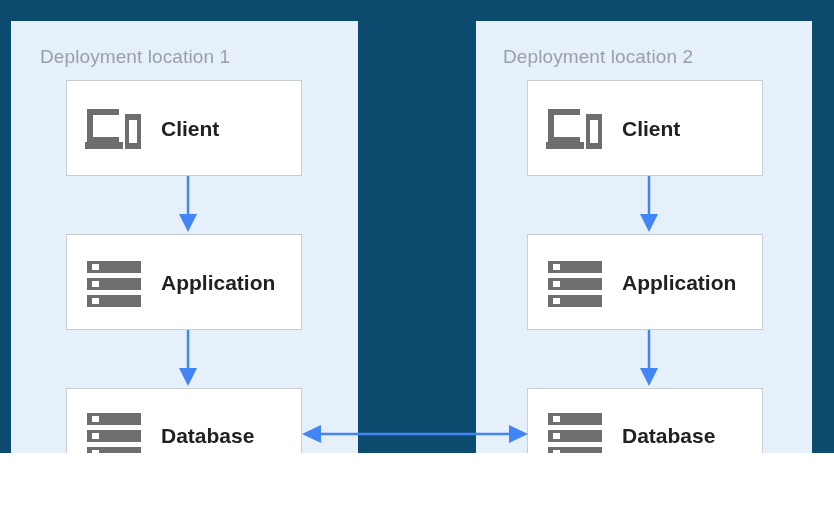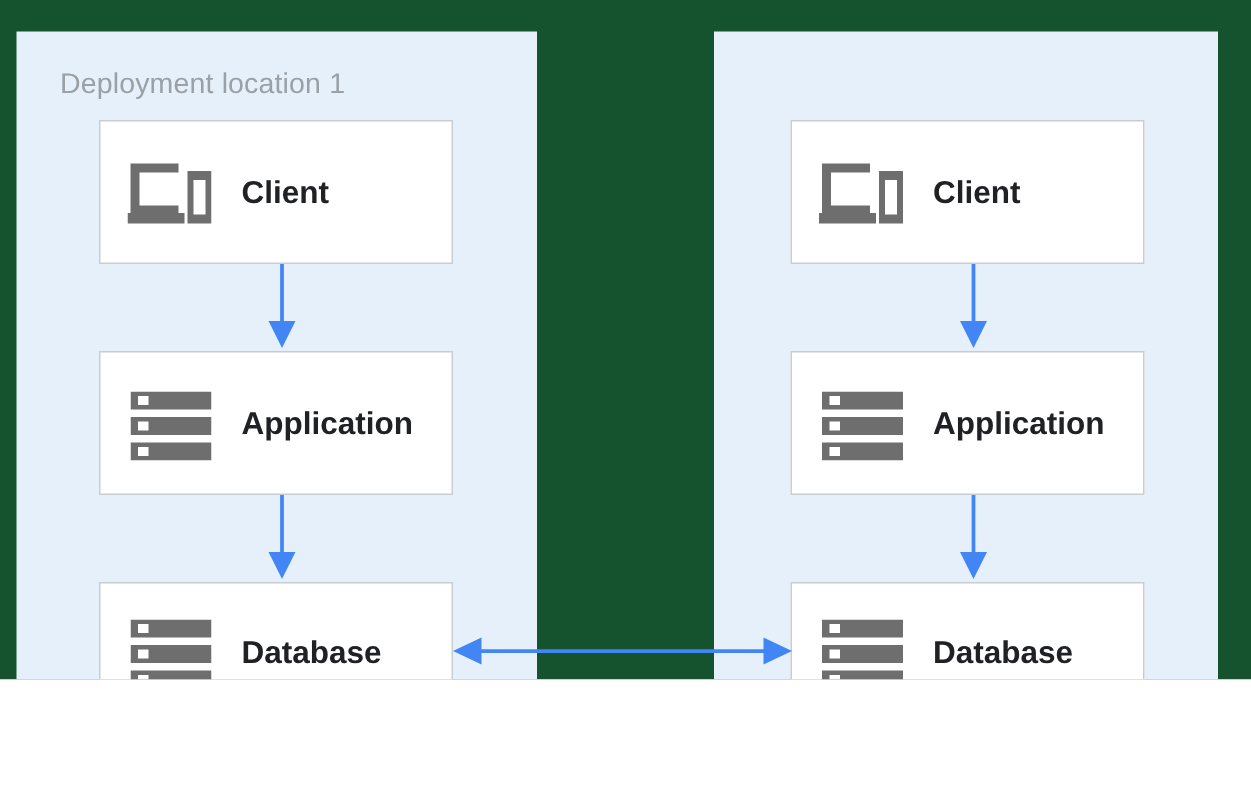--- a/index.html
+++ b/index.html
@@ -8,21 +8,21 @@
     background: #ffffff;
   }
   body {
     font-family: "Liberation Sans", sans-serif;
     -webkit-font-smoothing: antialiased;
   }
   #canvas {
     position: relative;
     width: 834px;
     height: 453px;
-    background: #14532d;
+    background: #0c4a6e;
     overflow: hidden;
   }
 
   
   .region {
     position: absolute;
     background: #e6f0fb;
   }
   .region-label {
     position: absolute;
@@ -113,20 +113,21 @@
         <rect x="0" y="17" width="54" height="12" fill="#6e6e6e"></rect>
         <rect x="5" y="20" width="7" height="6" fill="#ffffff"></rect>
         <rect x="0" y="34" width="54" height="12" fill="#6e6e6e"></rect>
         <rect x="5" y="37" width="7" height="6" fill="#ffffff"></rect>
       </svg>
     </span>
     <span class="node-label" style="left:94px; top:36px;">Database</span>
   </div>
 
   <div class="region" style="left:476px; top:21px; width:336px; height:489px;"></div>
+  <div class="region-label" style="left:503px; top:47px;">Deployment location 2</div>
 
   <div class="node" style="left:527px; top:80px; width:236px; height:96px;">
     <span class="node-icon" style="left:18px; top:25px;">
       <svg width="56" height="46" viewBox="0 0 56 46" xmlns="http://www.w3.org/2000/svg">
         <path d="M2 3 h32 v6 h-26 v22 h26 v6 h-32 z" fill="#6e6e6e"></path>
         <rect x="0" y="36" width="38" height="7" fill="#6e6e6e"></rect>
         <rect x="40" y="8" width="16" height="35" fill="#6e6e6e"></rect>
         <rect x="44" y="14" width="8" height="23" fill="#ffffff"></rect>
       </svg>
     </span>

